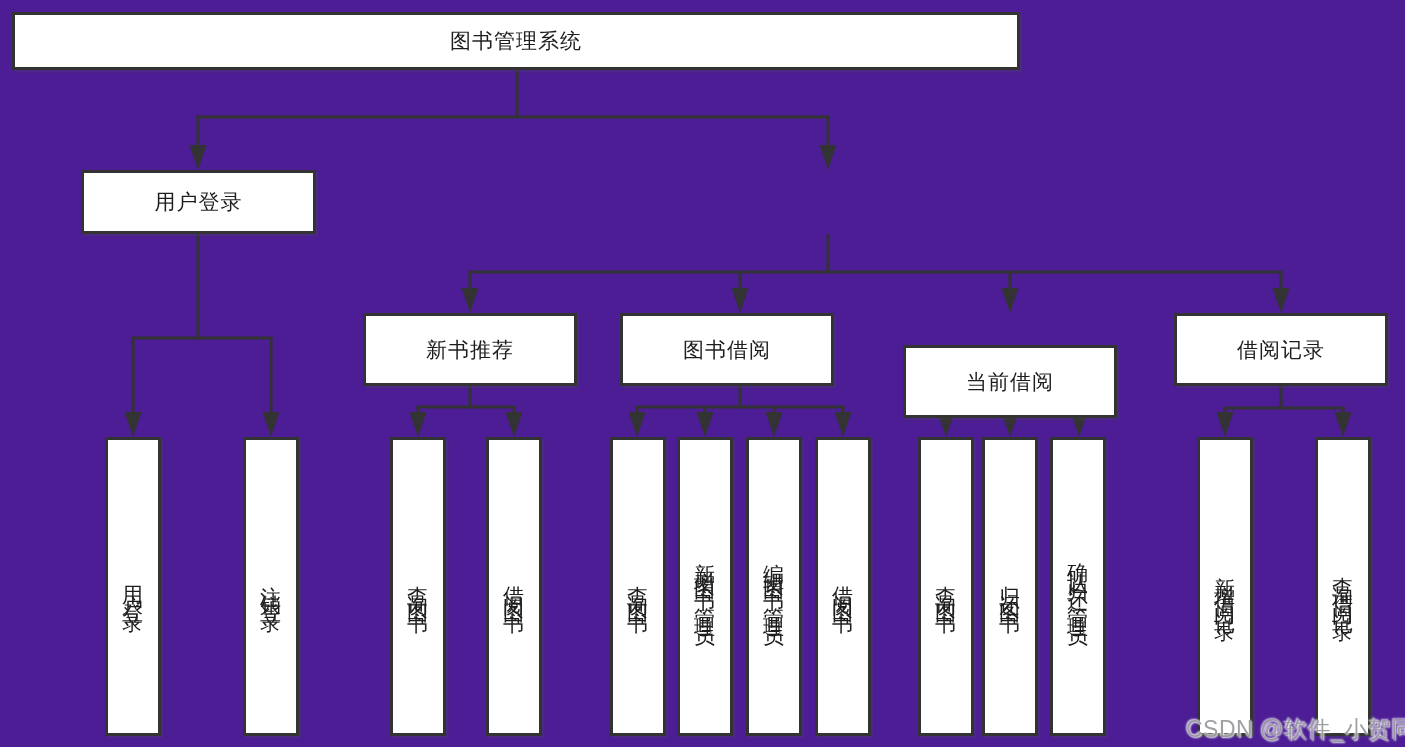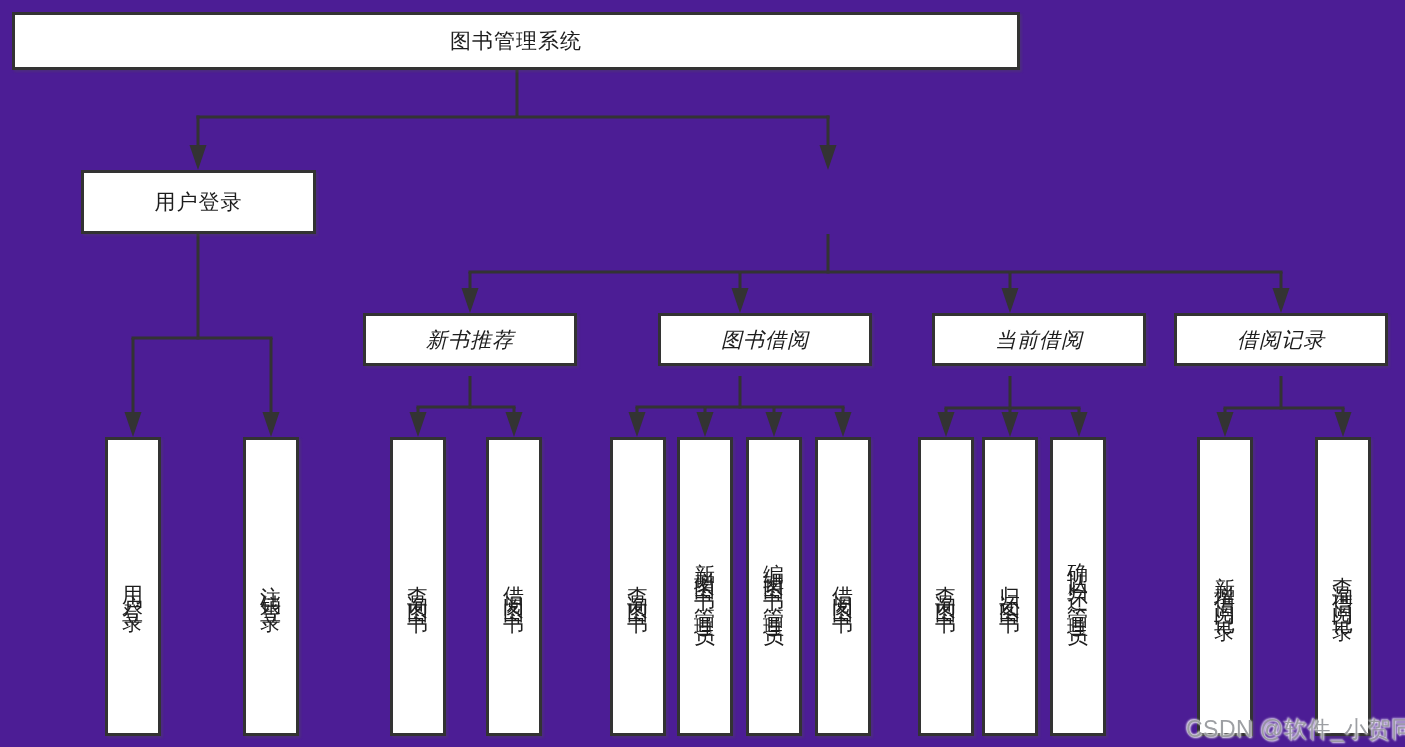--- a/index.html
+++ b/index.html
@@ -31,22 +31,22 @@
   }
   .hlabel {
     font-size: 21px;
     color: #1d1d1d;
     letter-spacing: 1px;
     white-space: nowrap;
   }
   .root  { left: 12px;  top: 12px;  width: 1008px; height: 58px; }
   .b1    { left: 81px;  top: 170px; width: 235px;  height: 64px; }
   .b2    { left: 711px; top: 170px; width: 235px;  height: 64px; }
-  .m     { top: 313px; width: 214px; height: 53px; font-style: italic; }
-  .m1 { left: 363px; }  .m2 { left: 658px; text-align: right; }  .m3 { left: 932px; }  .m4 { left: 1174px; }
+  .m     { top: 313px; width: 214px; height: 73px; }
+  .m1 { left: 363px; }  .m2 { left: 620px; text-align: right; }  .m3 { left: 903px; margin-top: 32px; }  .m4 { left: 1174px; }
   .leaf  { top: 437px; width: 56px; height: 299px; }
   .l1  { left: 105px; }  .l2  { left: 243px; }
   .l3  { left: 390px; }  .l4  { left: 486px; }
   .l5  { left: 610px; }  .l6  { left: 677px; }
   .l7  { left: 746px; }  .l8  { left: 815px; }
   .l9  { left: 918px; }  .l10 { left: 982px; }  .l11 { left: 1050px; }
   .l12 { left: 1197px; } .l13 { left: 1315px; }
   .vlabel {
     writing-mode: vertical-rl;
     text-orientation: mixed;

